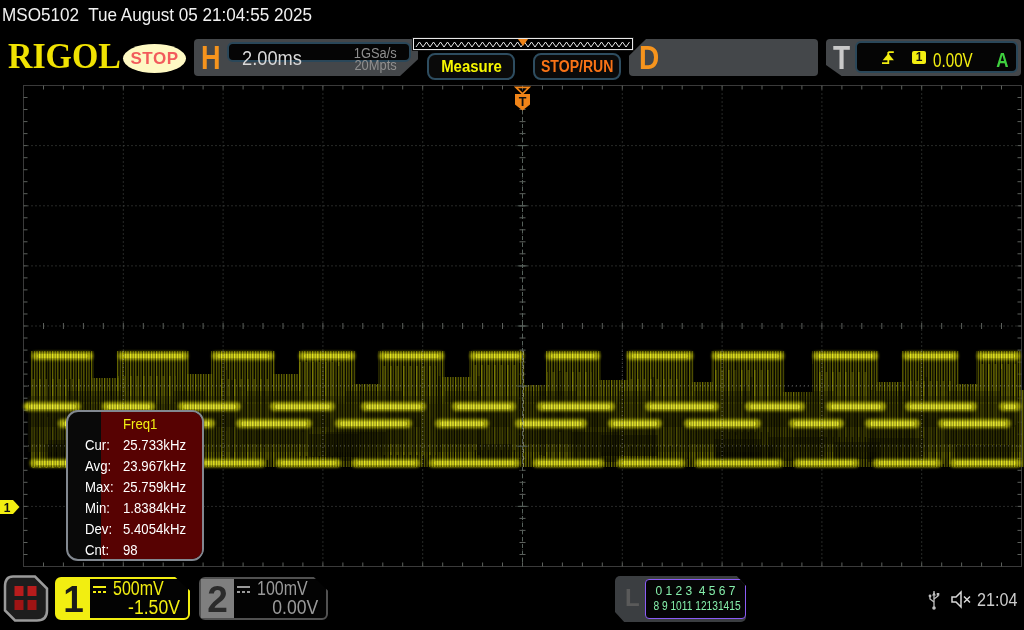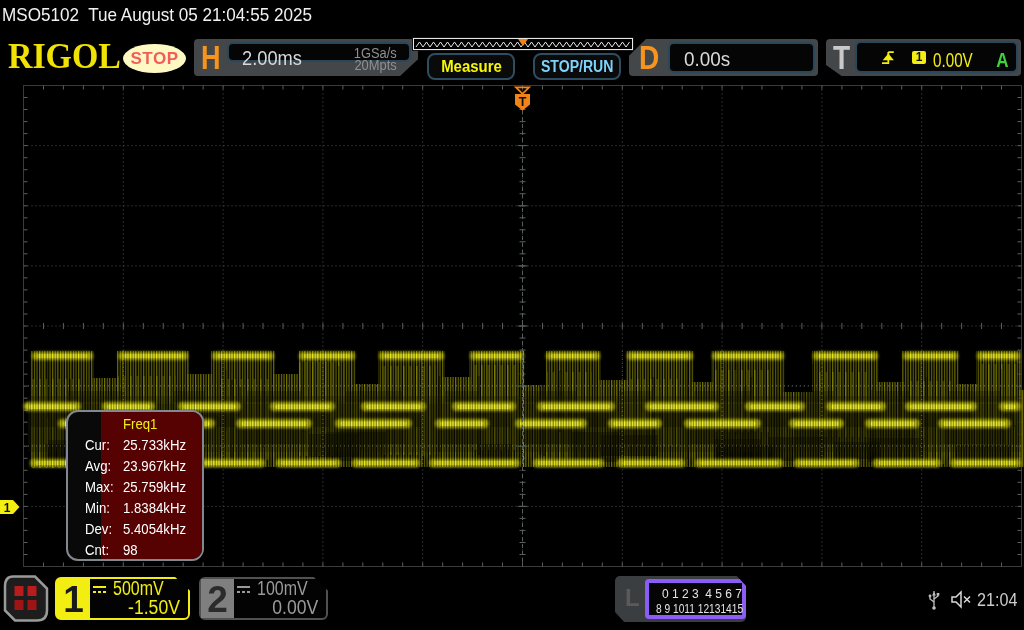--- a/index.html
+++ b/index.html
@@ -30,21 +30,21 @@
 #tbox { left:29px; top:2px; width:163px; height:32px; }
 #onebox { left:55px; top:8px; width:14px; height:13px; background:#f2ee11; border-radius:2px;
   color:#111; font-size:12px; font-weight:bold; text-align:center; line-height:13px; }
 #tvolt { left:76px; top:6px; font-size:20px; color:#f2ee11; transform:scaleX(0.76); transform-origin:0 0; }
 #tmode { right:8px; top:6px; font-size:20px; font-weight:bold; color:#3fd13f; transform:scaleX(0.85); transform-origin:100% 0; }
 .hbtn { position:absolute; top:53px; height:27px; background:#0a0a0a;
   border:2px solid #2e4d60; border-radius:8px; font-weight:bold;
   text-align:center; line-height:24px; font-size:17px; }
 #measure { left:427px; width:88px; color:#f8f800; }
 #measure span, #stoprun span { display:inline-block; transform:scaleX(0.88); transform-origin:50% 50%; }
-#stoprun { left:533px; width:88px; color:#7dd3fc; font-size:16px; }
+#stoprun { left:533px; width:88px; color:#f97316; font-size:16px; }
 #wavebar { left:412px; top:37px; width:222px; height:14px; background:#141414; }
 #freq { left:26px; top:410px; width:138px; height:151px; background:#090909;
   border:2px solid #828890; border-radius:12px; overflow:hidden;
   clip-path:polygon(0 0, 100% 0, 100% 94%, 96% 100%, 0 100%);margin-left:40px; }
 #freq .red { position:absolute; left:33px; top:0; right:0; bottom:0; background:#570202; }
 #freq table { position:absolute; left:0; top:1px; border-collapse:collapse; }
 #freq td { font-size:15.5px; color:#fff; padding:0; height:21px; vertical-align:middle; white-space:nowrap; }
 #freq td.l { width:30px; padding-left:17px; }
 #freq td.v { padding-left:4px; }
 #freq td span { display:inline-block; transform:scaleX(0.85); transform-origin:0 50%; }
@@ -60,21 +60,21 @@
   border:2px solid #515151; border-radius:6px;
   clip-path:polygon(0 0, 89% 0, 100% 32%, 100% 100%, 0 100%); }
 #ch2 .num { position:absolute; left:0; top:0; width:33px; height:39px; background:#7f7f7f;
   color:#2b2b2b; font-size:37px; font-weight:bold; text-align:center; line-height:41px; }
 #ch2 .r1 { position:absolute; left:56px; top:0px; color:#9a9a9a; font-size:20px; line-height:19px; transform:scaleX(0.8); transform-origin:0 0; }
 #ch2 .r2 { position:absolute; right:8px; top:19px; color:#9a9a9a; font-size:20px; line-height:19px; transform:scaleX(0.88); transform-origin:100% 0; }
 #lpanel { left:615px; top:6px; width:131px; height:46px; background:#3b3e41; border-radius:5px;
   clip-path:polygon(0 0, 93% 0, 100% 22%, 100% 100%, 7% 100%, 0 78%); }
 #lpanel .L { position:absolute; left:10px; top:8px; color:#5a5a5a; font-size:24px; font-weight:bold; }
 #lbox { position:absolute; left:30px; top:3px; width:101px; height:40px; background:#050505;
-  border:4px solid #8b5cf6; border-radius:4px; color:#e5e5e5; font-size:12px; text-align:right; }
+  border:1px solid #8b5cf6; border-radius:4px; color:#86efac; font-size:12px; text-align:center; }
 #clock { left:977px; top:590px; font-size:19px; color:#cdcdcd; transform:scaleX(0.85); transform-origin:0 0; }
 </style></head>
 <body>
 <div class="abs" id="toptext">MSO5102&nbsp; Tue August 05 21:04:55 2025</div>
 <div class="abs" id="rigol">RIGOL</div>
 <div class="abs" id="stopbtn">STOP</div>
 
 <svg class="abs" style="left:0;top:0" width="1024" height="630" xmlns="http://www.w3.org/2000/svg">
 <defs>
 <pattern id="st" width="2.6" height="1" patternUnits="userSpaceOnUse">
@@ -373,23 +373,20 @@
     <rect x="1.5" y="1.5" width="219" height="11" fill="#000" stroke="#e8e8e8" stroke-width="1"></rect>
     <path d="M4 10 l3.5 -5 l3.5 5 l3.5 -5 l3.5 5 l3.5 -5 l3.5 5 l3.5 -5 l3.5 5 l3.5 -5 l3.5 5 l3.5 -5 l3.5 5 l3.5 -5 l3.5 5 l3.5 -5 l3.5 5 l3.5 -5 l3.5 5 l3.5 -5 l3.5 5 l3.5 -5 l3.5 5 l3.5 -5 l3.5 5 l3.5 -5 l3.5 5 l3.5 -5 l3.5 5 l3.5 -5 l3.5 5 l3.5 -5 l3.5 5 l3.5 -5 l3.5 5 l3.5 -5 l3.5 5 l3.5 -5 l3.5 5 l3.5 -5 l3.5 5 l3.5 -5 l3.5 5 l3.5 -5 l3.5 5 l3.5 -5 l3.5 5 l3.5 -5 l3.5 5 l3.5 -5 l3.5 5 l3.5 -5 l3.5 5 l3.5 -5 l3.5 5 l3.5 -5 l3.5 5 l3.5 -5 l3.5 5 l3.5 -5 l3.5 5 l3.5 -5" fill="none" stroke="#e8e8e8" stroke-width="1"></path>
     <path d="M106 2 l10 0 l-5 7 Z" fill="#f08418"></path>
   </svg>
 </div>
 <div class="hbtn" id="measure"><span>Measure</span></div>
 <div class="hbtn" id="stoprun"><span>STOP/RUN</span></div>
 
 <div class="panel" id="dpanel">
   <div class="abs" id="dletter">D</div>
-  <div class="blackbox" id="dbox">
-      <div class="abs" id="dtime">0.00s</div>
-    </div>
 </div>
 
 <div class="panel" id="tpanel">
   <div class="abs" id="tletter">T</div>
   <div class="blackbox" id="tbox">
     <svg class="abs" style="left:24px;top:8px" width="16" height="15" xmlns="http://www.w3.org/2000/svg">
       <path d="M1 12.2 h6.2 M7.3 13 V1 M7.3 1.2 h5.5" fill="none" stroke="#f2ee11" stroke-width="1.8"></path>
       <path d="M7.3 2.5 l5.6 6.8 h-11.2 Z" fill="#f2ee11"></path>
     </svg>
     <div class="abs" id="onebox">1</div>

